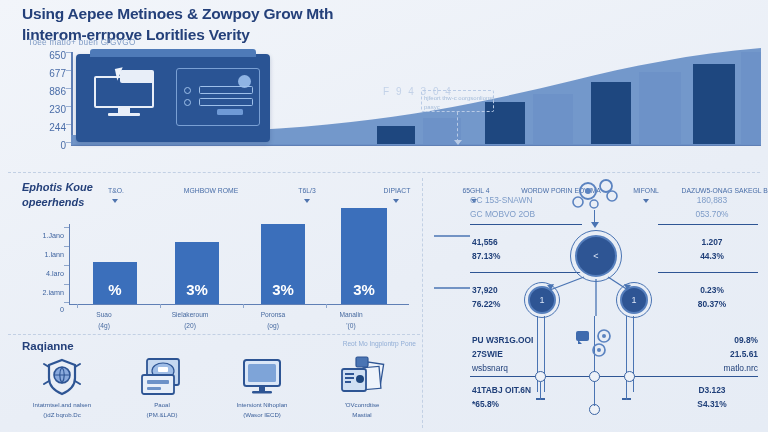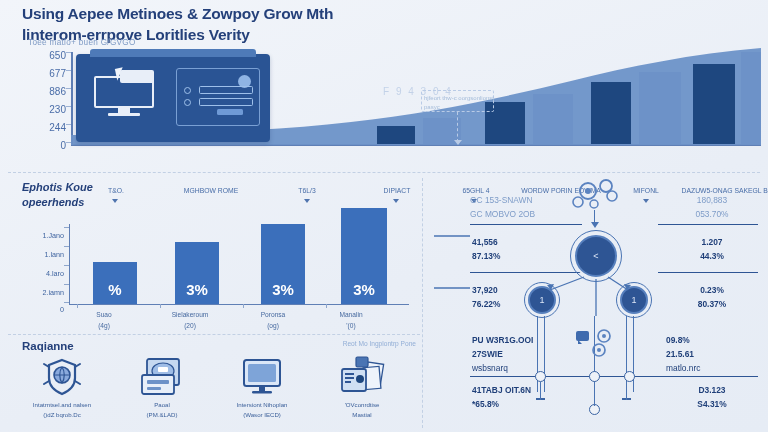--- a/index.html
+++ b/index.html
@@ -424,21 +424,21 @@
       <div>053.70%</div>
     </div>
     <div class="blt" style="left:240px; top:60px; text-align:center; width:92px;">
       <div class="b">1.207</div>
       <div class="b">44.3%</div>
     </div>
     <div class="blt" style="left:240px; top:108px; text-align:center; width:92px;">
       <div class="b">0.23%</div>
       <div class="b">80.37%</div>
     </div>
-    <div class="blt" style="left:240px; top:158px; text-align:left; width:92px;">
+    <div class="blt" style="left:240px; top:158px; text-align:right; width:92px;">
       <div class="b">09.8%</div>
       <div class="b">21.5.61</div>
       <div class="dim">matlo.nrc</div>
     </div>
     <div class="blt" style="left:240px; top:208px; text-align:center; width:92px;">
       <div class="b">D3.123</div>
       <div class="b">S4.31%</div>
     </div>
   </div>
 </div>

